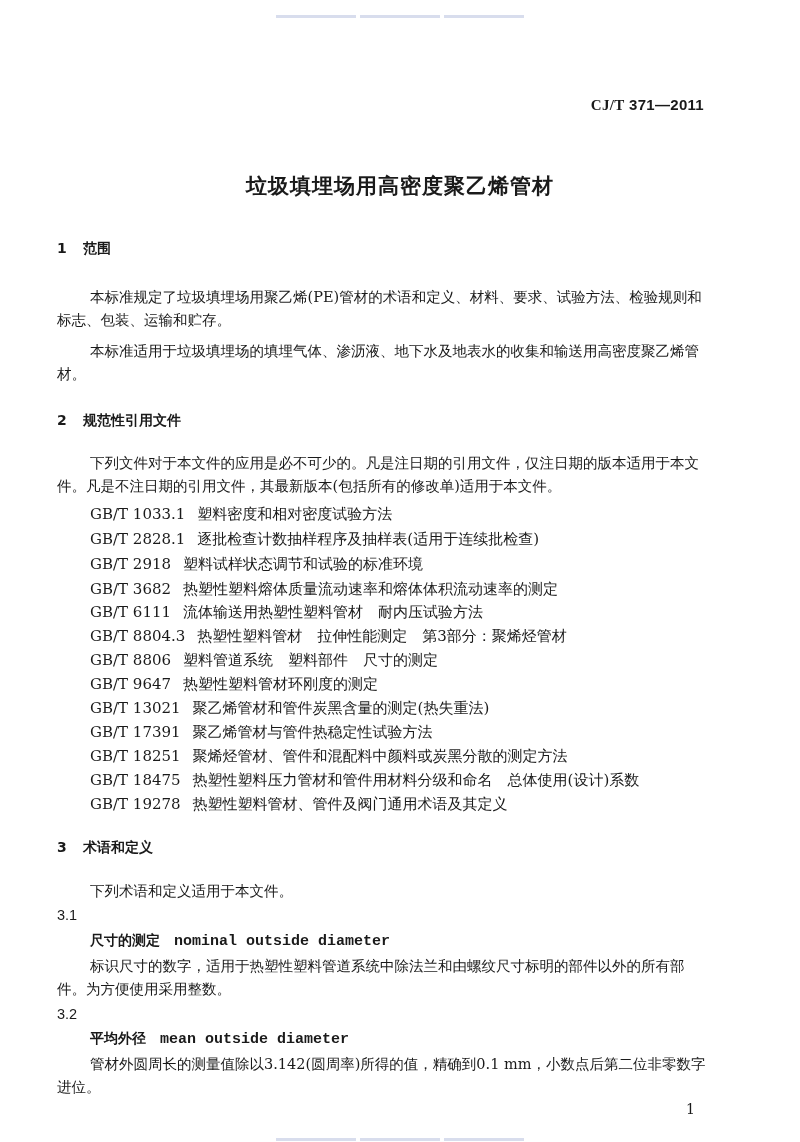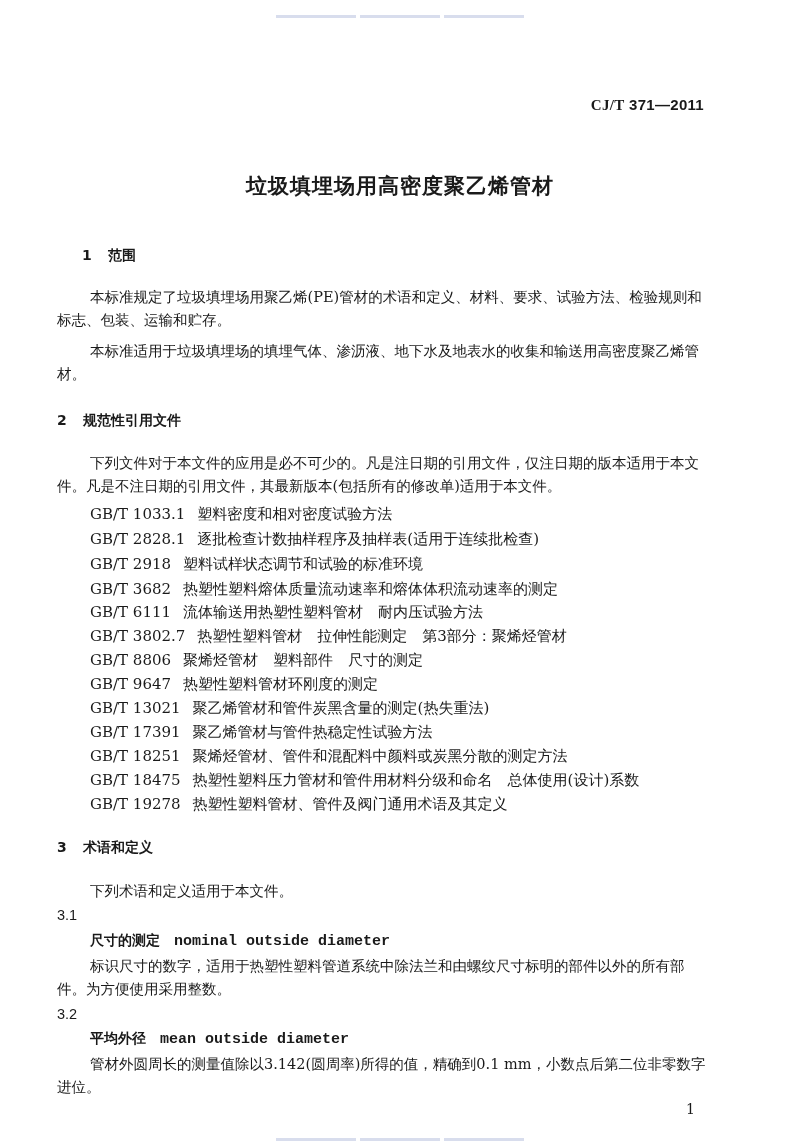--- a/index.html
+++ b/index.html
@@ -31,38 +31,38 @@
 
 <div class="wm wm-top"><span class="wm-bar"></span><span class="wm-bar"></span><span class="wm-bar"></span></div>
 
 <div class="doc-code">
   <span class="cj">CJ/T</span>
   <span>371—2011</span>
 </div>
 
 <div class="doc-title">垃圾填埋场用高密度聚乙烯管材</div>
 
-<div class="sec-head" style="top:247px;margin-left:25px;">
+<div class="sec-head" style="top:240px;">
   <span class="num">1</span><span>范围</span>
 </div>
 <div class="p" style="top:286px;"><span class="indent"></span><span>本标准规定了垃圾填埋场用聚乙烯(PE)管材的术语和定义、材料、要求、试验方法、检验规则和标志、包装、运输和贮存。</span></div>
 <div class="p" style="top:340px;"><span class="indent"></span><span>本标准适用于垃圾填埋场的填埋气体、渗沥液、地下水及地表水的收集和输送用高密度聚乙烯管材。</span></div>
 
 <div class="sec-head" style="top:412px;">
   <span class="num">2</span><span>规范性引用文件</span>
 </div>
 <div class="p" style="top:452px;"><span class="indent"></span><span>下列文件对于本文件的应用是必不可少的。凡是注日期的引用文件，仅注日期的版本适用于本文件。凡是不注日期的引用文件，其最新版本(包括所有的修改单)适用于本文件。</span></div>
 
 <div class="ref" style="top:505px;"><span class="code">GB/T 1033.1</span><span class="title">塑料密度和相对密度试验方法</span></div>
 <div class="ref" style="top:530px;"><span class="code">GB/T 2828.1</span><span class="title">逐批检查计数抽样程序及抽样表(适用于连续批检查)</span></div>
 <div class="ref" style="top:555px;"><span class="code">GB/T 2918</span><span class="title">塑料试样状态调节和试验的标准环境</span></div>
 <div class="ref" style="top:580px;"><span class="code">GB/T 3682</span><span class="title">热塑性塑料熔体质量流动速率和熔体体积流动速率的测定</span></div>
 <div class="ref" style="top:603px;"><span class="code">GB/T 6111</span><span class="title">流体输送用热塑性塑料管材　耐内压试验方法</span></div>
-<div class="ref" style="top:627px;"><span class="code">GB/T 3802.7</span><span class="title">热塑性塑料管材　拉伸性能测定　第3部分：聚烯烃管材</span></div>
-<div class="ref" style="top:651px;"><span class="code">GB/T 8806</span><span class="title">聚烯烃管材　塑料部件　尺寸的测定</span></div>
+<div class="ref" style="top:627px;"><span class="code">GB/T 8804.3</span><span class="title">热塑性塑料管材　拉伸性能测定　第3部分：聚烯烃管材</span></div>
+<div class="ref" style="top:651px;"><span class="code">GB/T 8806</span><span class="title">塑料管道系统　塑料部件　尺寸的测定</span></div>
 <div class="ref" style="top:675px;"><span class="code">GB/T 9647</span><span class="title">热塑性塑料管材环刚度的测定</span></div>
 <div class="ref" style="top:699px;"><span class="code">GB/T 13021</span><span class="title">聚乙烯管材和管件炭黑含量的测定(热失重法)</span></div>
 <div class="ref" style="top:723px;"><span class="code">GB/T 17391</span><span class="title">聚乙烯管材与管件热稳定性试验方法</span></div>
 <div class="ref" style="top:747px;"><span class="code">GB/T 18251</span><span class="title">聚烯烃管材、管件和混配料中颜料或炭黑分散的测定方法</span></div>
 <div class="ref" style="top:771px;"><span class="code">GB/T 18475</span><span class="title">热塑性塑料压力管材和管件用材料分级和命名　总体使用(设计)系数</span></div>
 <div class="ref" style="top:795px;"><span class="code">GB/T 19278</span><span class="title">热塑性塑料管材、管件及阀门通用术语及其定义</span></div>
 
 <div class="sec-head" style="top:839px;">
   <span class="num">3</span><span>术语和定义</span>
 </div>

